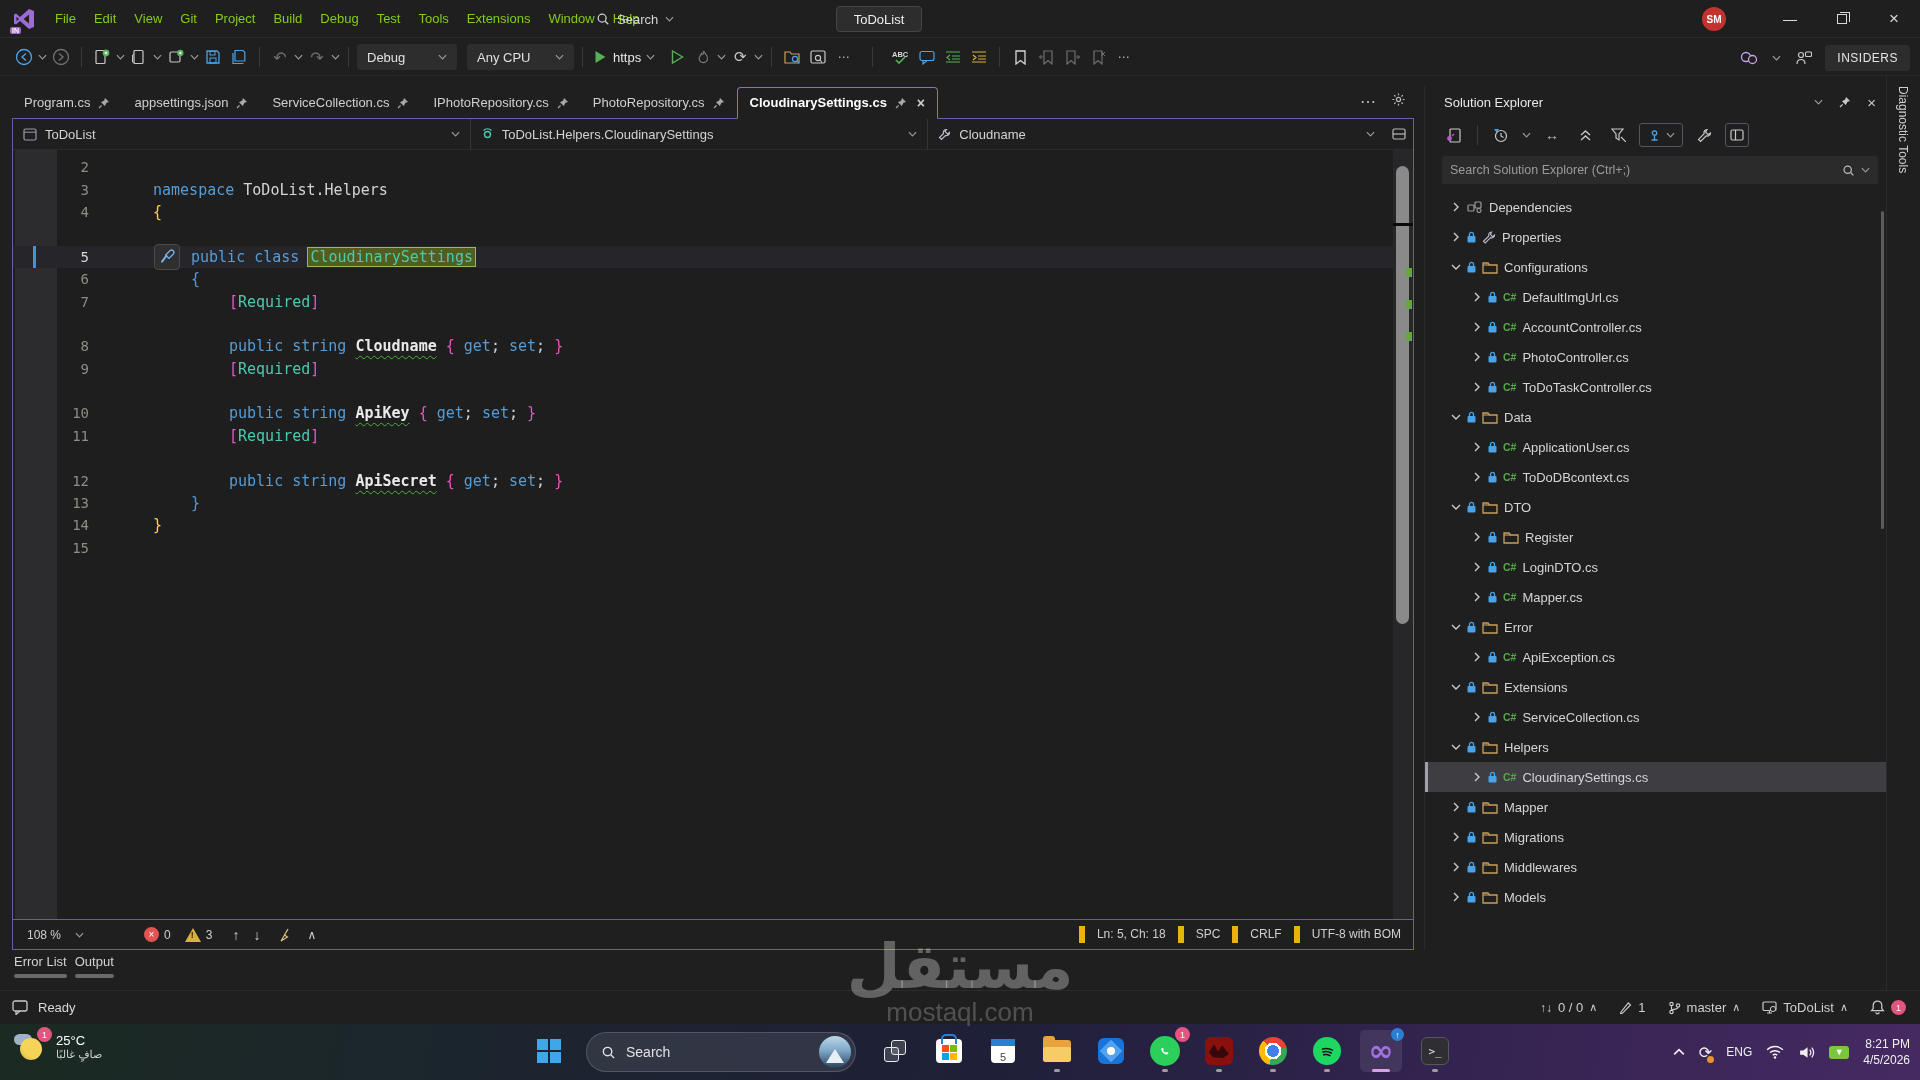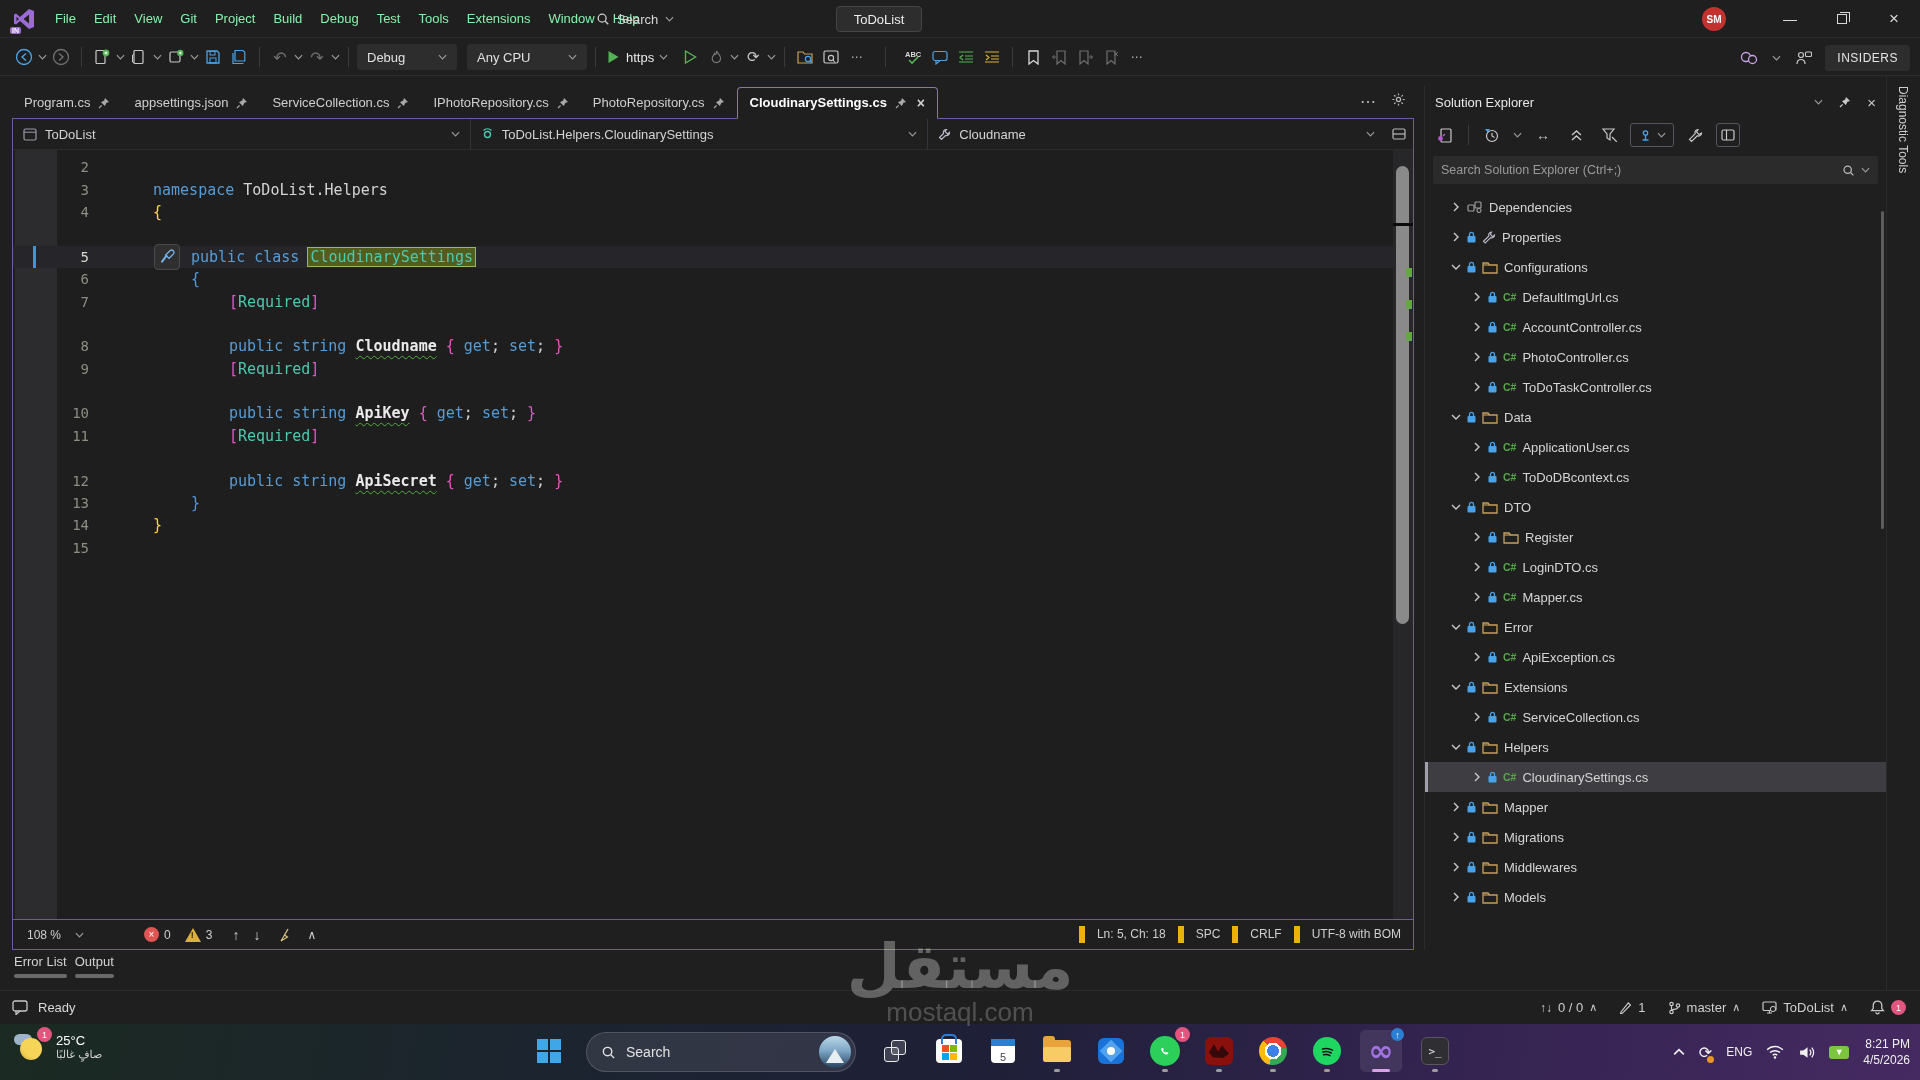--- a/index.html
+++ b/index.html
@@ -9,21 +9,21 @@
   svg { display:block; }
 
   
   .titlebar { position:absolute; top:0; left:0; width:1920px; height:38px;
               display:flex; align-items:center; border-bottom:1px solid #2b2b2b; }
   .vs-logo { width:24px; height:24px; margin:0 10px 0 12px; position:relative; }
   .vs-logo svg { width:24px; height:24px; }
   .vs-logo .in-badge { position:absolute; left:-2px; bottom:-3px; background:#9b6bd6; color:#fff;
               font-size:7px; font-weight:bold; padding:0 2px; border-radius:2px; }
   .menus { display:flex; align-items:center; height:100%; }
-  .menu-item { padding:0 9px; font-size:13px; color:#86efac; line-height:38px; cursor:default; }
+  .menu-item { padding:0 9px; font-size:13px; color:#84cc16; line-height:38px; cursor:default; }
   .tb-search { position:absolute; left:596px; top:0; height:38px; display:flex; align-items:center;
                gap:7px; color:#d6d6d6; font-size:13px; }
   .sol-box { position:absolute; left:836px; top:6px; width:86px; height:26px; background:#2d2d2d;
              border:1px solid #454545; border-radius:4px; color:#ececec; font-size:13px;
              display:flex; align-items:center; justify-content:center; }
   .avatar { position:absolute; left:1702px; top:7px; width:24px; height:24px; border-radius:50%;
             background:#c3322e; color:#fff; font-size:10px; font-weight:bold;
             display:flex; align-items:center; justify-content:center; }
   .win-controls { position:absolute; right:0; top:0; height:38px; display:flex; }
   .win-btn { width:52px; height:38px; display:flex; align-items:center; justify-content:center;
@@ -111,21 +111,21 @@
   .warn-ic span { position:absolute; left:-2px; top:2px; font-size:9px; color:#3a2c00; font-weight:bold; }
   .strip-right { margin-left:auto; display:flex; align-items:center; height:100%; }
   .strip-cell { padding:0 12px; border-left:6px solid #eab308; display:flex; align-items:center; height:60%; }
 
   .panel-tabs { position:absolute; top:954px; left:14px; display:flex; gap:8px; }
   .ptab { font-size:13px; color:#d2d2d2; display:flex; flex-direction:column; gap:5px; }
   .ptab .bar { height:4px; background:#6a6a6a; border-radius:2px; }
 
   
   .se { position:absolute; top:86px; left:1424px; width:462px; height:864px; background:#1f1f1f;
-        border-left:1px solid #2b2b2e; font-size:13px; }
+        border-left:1px solid #2b2b2e; font-size:13px;padding-left:9px; }
   .se-header { height:32px; display:flex; align-items:center; padding:0 10px; color:#e8e8e8; }
   .se-header .hdr-icons { margin-left:auto; display:flex; gap:16px; color:#c9c9c9; align-items:center; }
   .se-toolbar { height:34px; display:flex; align-items:center; gap:9px; padding:0 8px; color:#bdbdbd; }
   .se-tool { width:24px; height:24px; display:flex; align-items:center; justify-content:center; border-radius:3px; }
   .se-tool.boxed { border:1px solid #555560; }
   .se-search { margin:4px 8px; height:28px; background:#2b2b2b; border-radius:2px; display:flex;
                align-items:center; padding:0 8px; color:#9a9a9a; font-size:12.5px; }
   .se-search .mag { margin-left:auto; display:flex; align-items:center; gap:6px; color:#bdbdbd; }
   .se-tree { position:absolute; top:106px; left:0; right:0; bottom:4px; overflow:hidden; }
   .tree-row { height:30px; display:flex; align-items:center; gap:6px; padding-left:26px; color:#d5d5d5; }
@@ -360,21 +360,21 @@
         </span>
       <span class="tb-sep"></span>
       <div class="dd-box" style="width:100px;">
         <span>Debug</span>
         <span class="chev" style="margin-left:auto;">
             <svg viewBox="0 0 10 6">
               <polyline points="1,1 5,5 9,1" fill="none" stroke="currentColor" stroke-width="1.3"></polyline>
             </svg>
           </span>
       </div>
-      <div class="dd-box" style="width:120px; margin-left:8px;">
+      <div class="dd-box" style="width:107px; margin-left:8px;">
         <span>Any CPU</span>
         <span class="chev" style="margin-left:auto;">
             <svg viewBox="0 0 10 6">
               <polyline points="1,1 5,5 9,1" fill="none" stroke="currentColor" stroke-width="1.3"></polyline>
             </svg>
           </span>
       </div>
       <span class="tb-sep"></span>
       <span class="tb-btn">
         <svg width="13" height="14" viewBox="0 0 12 14">

